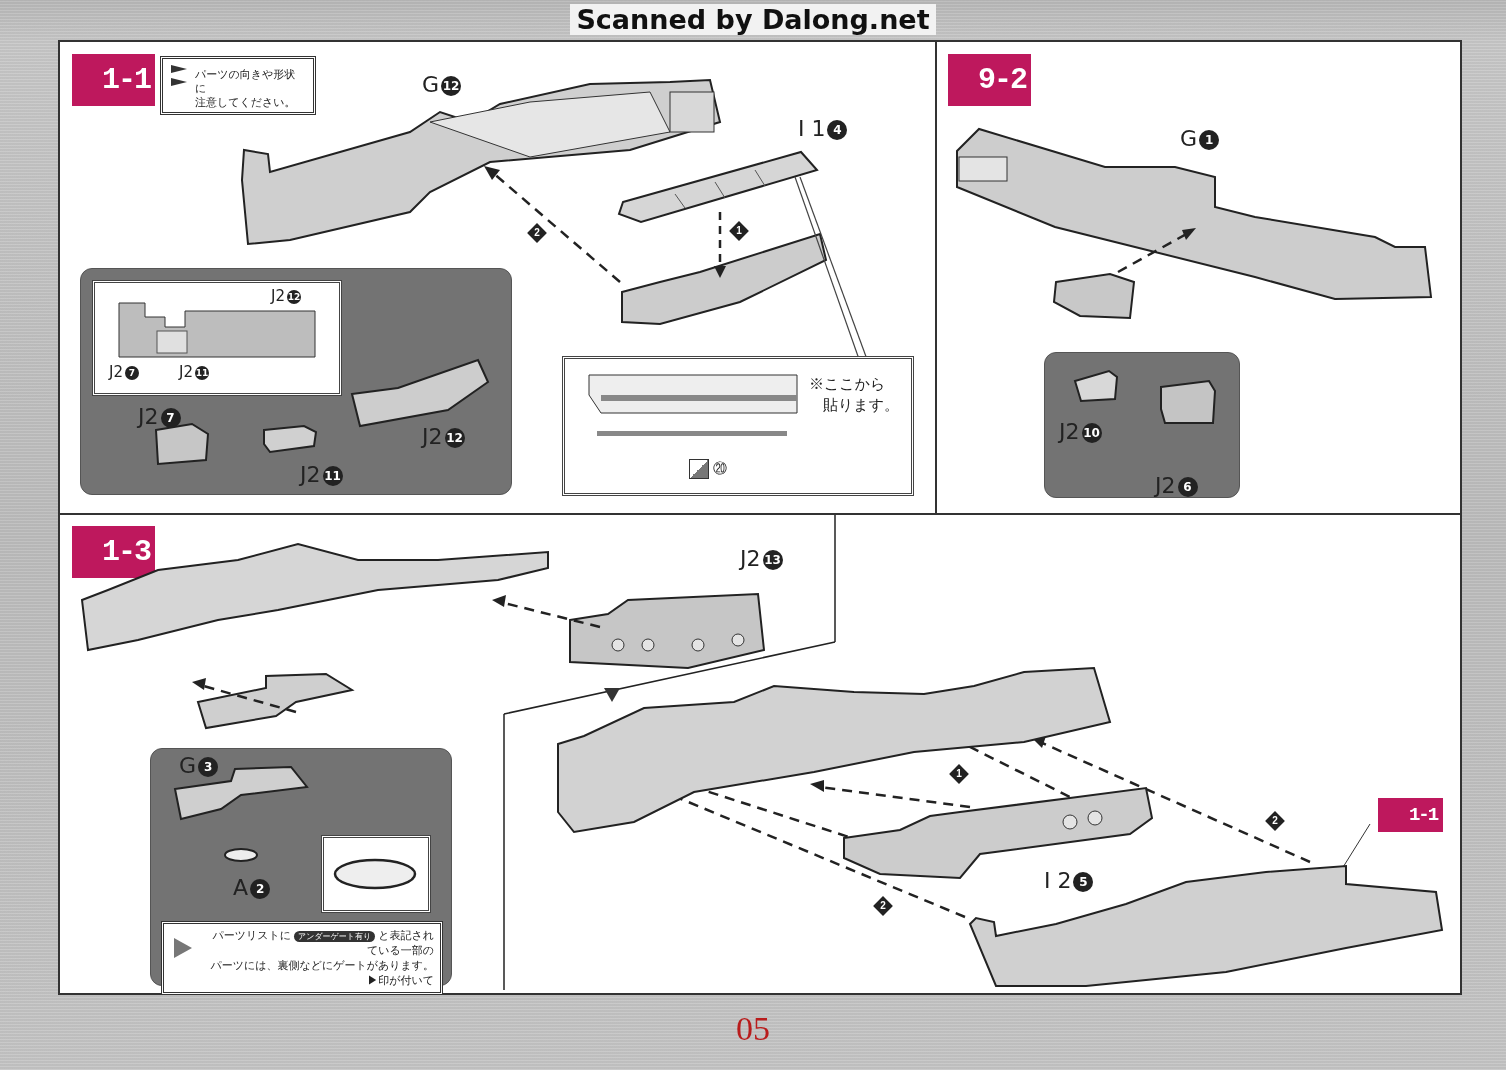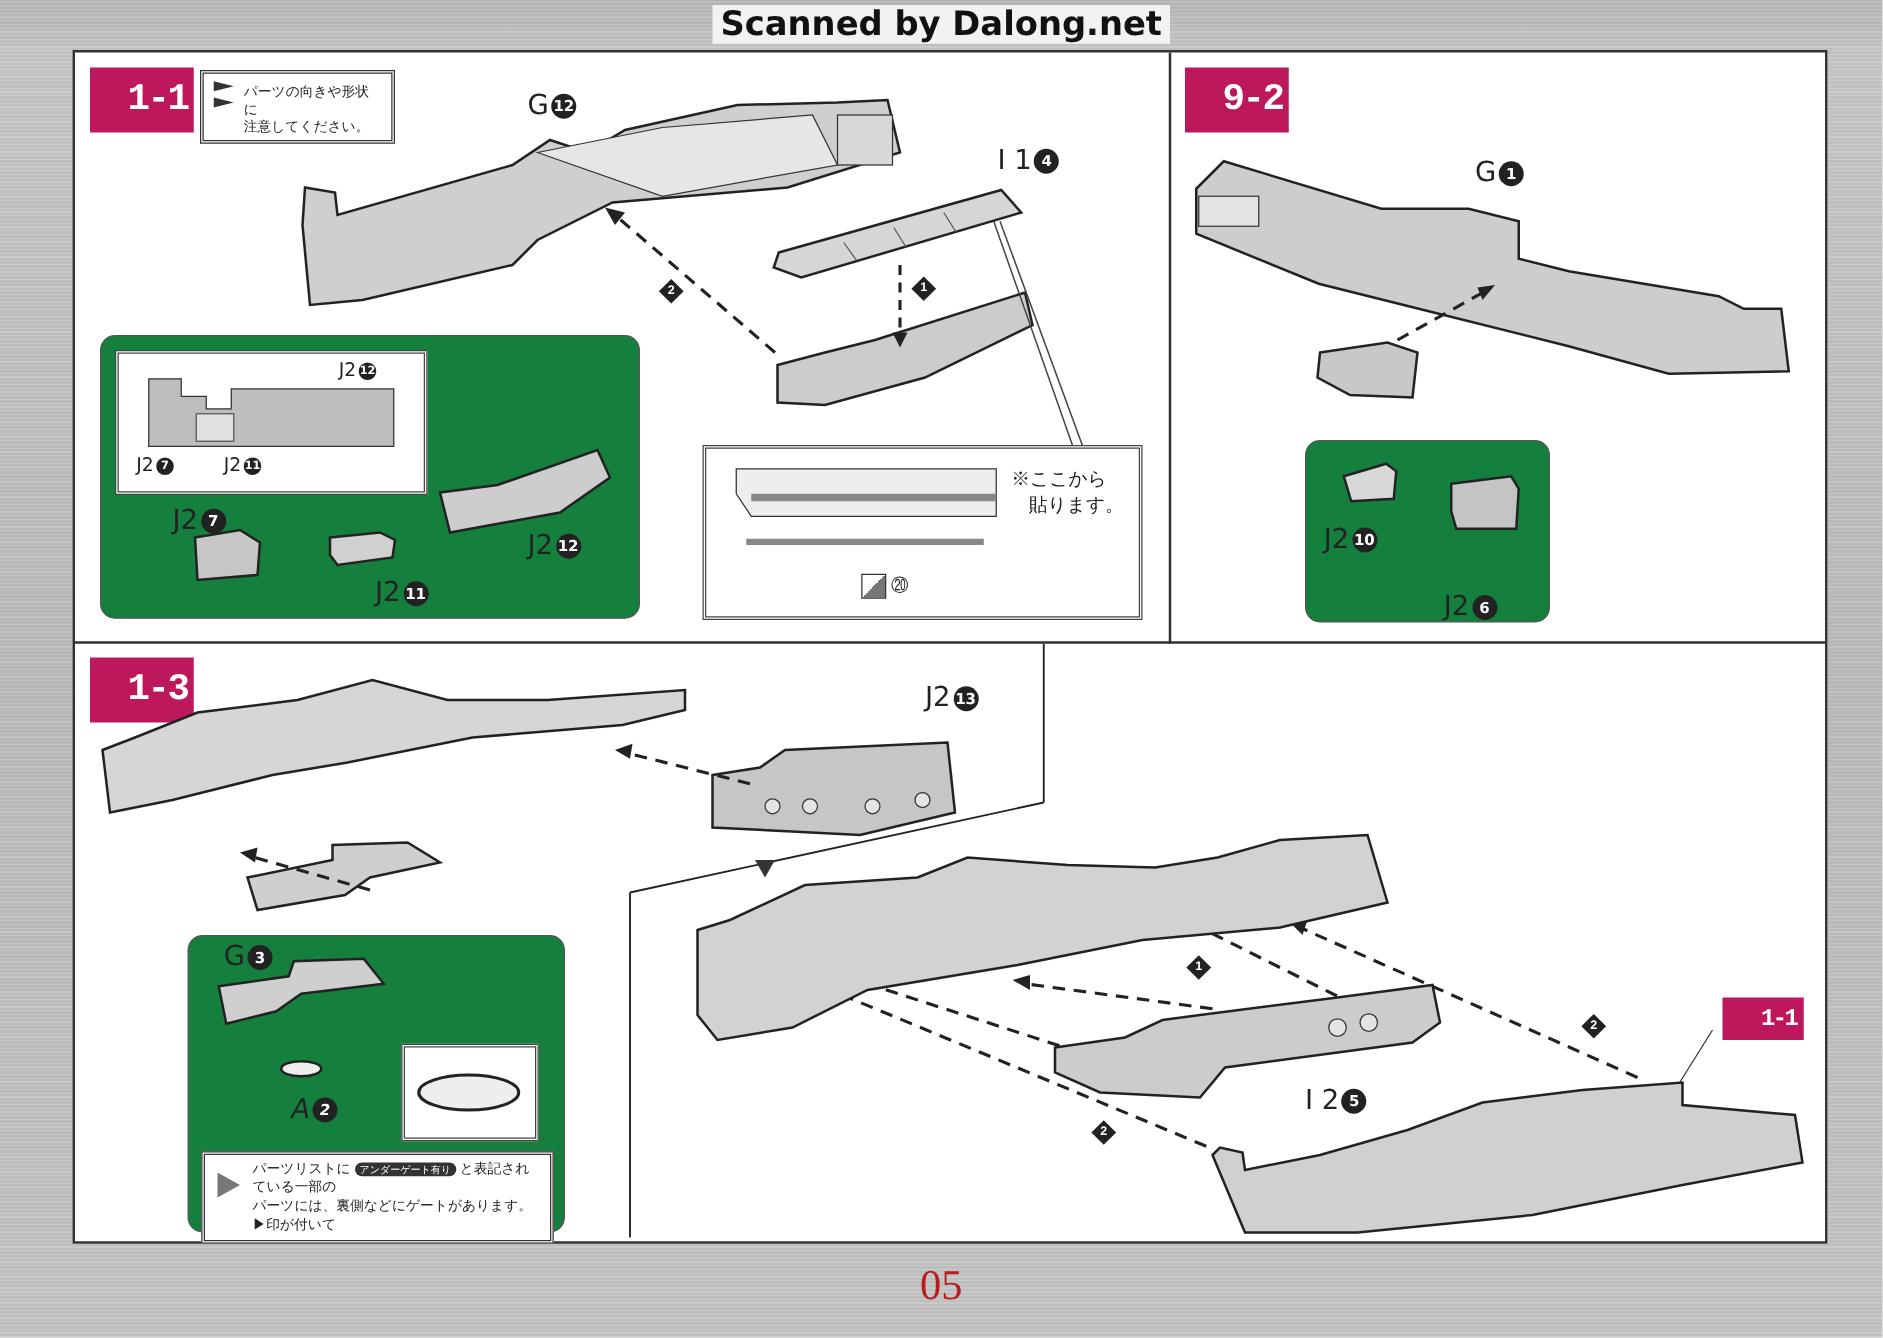--- a/index.html
+++ b/index.html
@@ -17,25 +17,25 @@
   .note{position:absolute;border:3px double #333;background:#fff;font-size:11px;line-height:14px;padding:8px 8px 3px 32px;}
   .note .tri{position:absolute;left:8px;top:6px;width:0;height:0;border-left:16px solid #333;border-top:4px solid transparent;border-bottom:4px solid transparent;}
   .note .tri2{position:absolute;left:8px;top:19px;width:0;height:0;border-left:16px solid #333;border-top:4px solid transparent;border-bottom:4px solid transparent;}
   .lbl{position:absolute;font-size:22px;color:#222;font-family:"DejaVu Sans",sans-serif;white-space:nowrap;}
   .lbl.sm{font-size:15px;}
   .circ{display:inline-block;background:#222;color:#fff;border-radius:50%;text-align:center;font-weight:bold;vertical-align:middle;}
   .lbl .circ{width:20px;height:20px;font-size:12px;line-height:20px;margin-left:2px;}
   .lbl.sm .circ{width:14px;height:14px;font-size:9px;line-height:14px;}
   .diamond{position:absolute;width:14px;height:14px;background:#222;transform:rotate(45deg);}
   .diamond span{display:block;transform:rotate(-45deg);color:#fff;font-size:10px;font-weight:bold;text-align:center;line-height:14px;}
-  .box{position:absolute;border:1.5px solid #555;border-radius:12px;background:#15803d;}
+  .box{position:absolute;border:1.5px solid #555;border-radius:12px;background:#737373;}
   .dbox{position:absolute;border:3px double #444;background:#fff;}
   svg{position:absolute;overflow:visible;}
   .pagenum{position:absolute;left:0;width:1506px;top:1010px;text-align:center;font-size:34px;color:#b91c1c;font-family:Liberation Serif, serif;}
-  .gatenote{position:absolute;border:3px double #333;background:#fff;font-size:11px;line-height:15px;padding:4px 6px 4px 38px;}
+  .gatenote{position:absolute;border:3px double #333;background:#fff;font-size:11px;line-height:15px;padding:4px 6px 4px 38px;text-align:right;}
   .gatenote .tri{position:absolute;left:10px;top:14px;width:0;height:0;border-left:18px solid #777;border-top:10px solid transparent;border-bottom:10px solid transparent;}
   .badge{display:inline-block;background:#333;color:#fff;border-radius:6px;padding:0 4px;font-size:8px;line-height:11px;}
   .sticker{position:absolute;font-size:15px;line-height:21px;}
   .decal-icon{display:inline-block;width:18px;height:18px;border:1.5px solid #333;background:linear-gradient(135deg,#fff 50%,#777 50%);vertical-align:middle;}
 </style>
 </head>
 <body>
 
 <div class="bgstripes"></div>
 <div class="watermark"><span>Scanned by Dalong.net</span></div>
@@ -224,21 +224,21 @@
     <div class="step small" style="left:1318px;top:756px;">1-1</div>
 
     <div class="box" style="left:90px;top:706px;width:300px;height:236px;">
       <svg style="left:20px;top:16px;" width="140" height="60">
           <path d="M4 24 L60 16 L64 4 L120 2 L136 22 L70 30 L50 44 L10 54 Z" fill="#cfcfcf" stroke="#222" stroke-width="2"></path>
         </svg>
       <div class="lbl" style="left:28px;top:4px;"><span>G</span><span class="circ">3</span></div>
       <svg style="left:70px;top:96px;" width="50" height="20">
           <ellipse cx="20" cy="10" rx="16" ry="6" fill="#eee" stroke="#222" stroke-width="2"></ellipse>
         </svg>
-      <div class="lbl" style="left:82px;top:126px;font-style:italic;"><span>A</span><span class="circ">2</span></div>
+      <div class="lbl" style="left:82px;top:126px;"><span>A</span><span class="circ">2</span></div>
       <div class="dbox" style="left:170px;top:86px;width:104px;height:72px;">
         <svg style="left:6px;top:16px;" width="90" height="40">
             <ellipse cx="45" cy="20" rx="40" ry="14" fill="#eee" stroke="#222" stroke-width="2.5"></ellipse>
           </svg>
       </div>
       <div class="gatenote" style="left:10px;top:172px;width:232px;">
         <span class="tri"></span>
         <div><span>パーツリストに</span> <span class="badge">アンダーゲート有り</span> <span>と表記されている一部の</span></div>
         <div>パーツには、裏側などにゲートがあります。▶印が付いて</div>
       </div>

